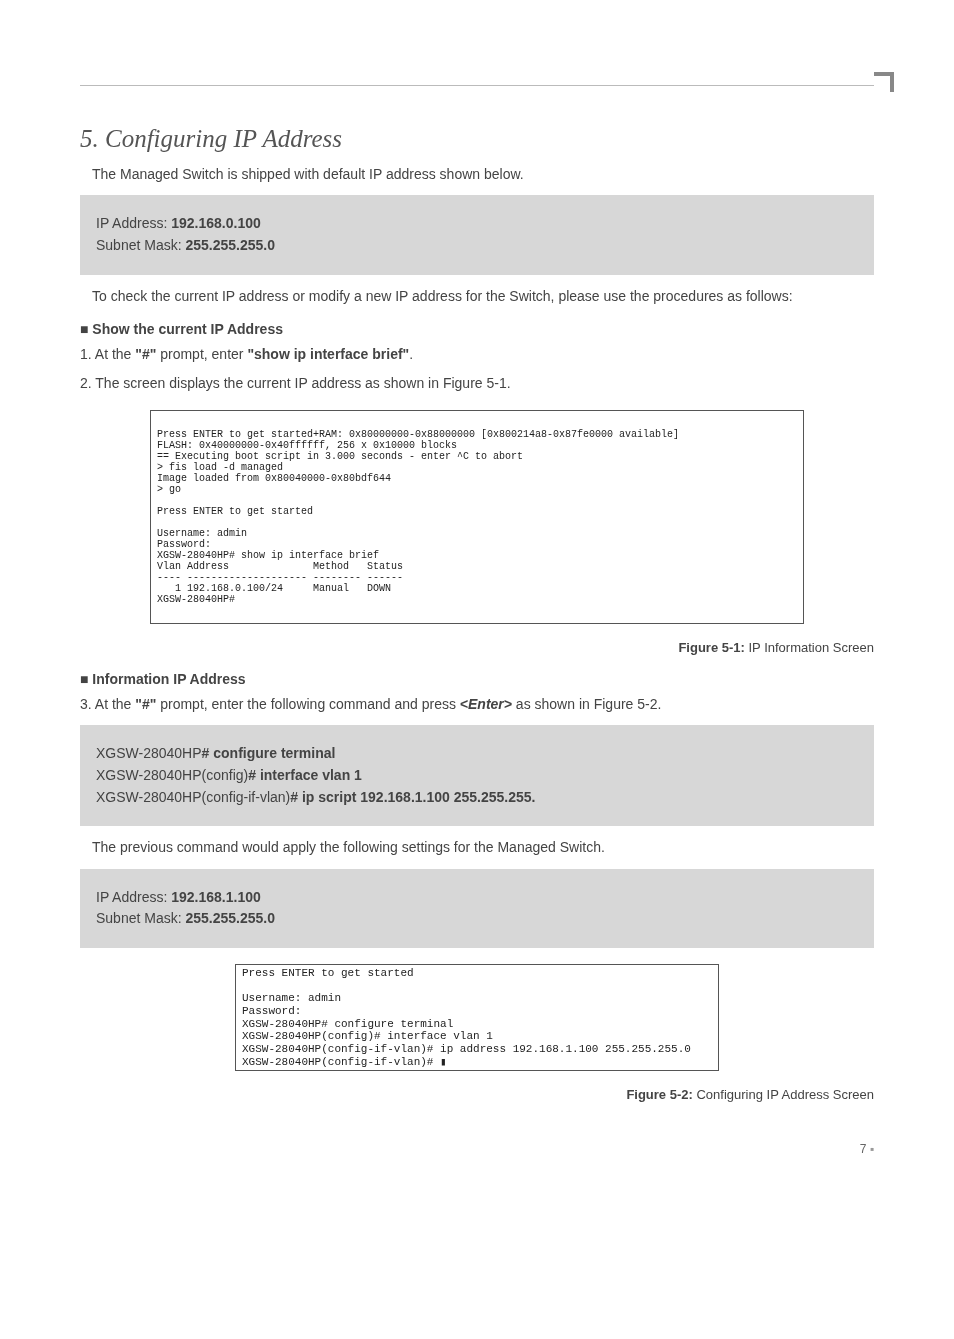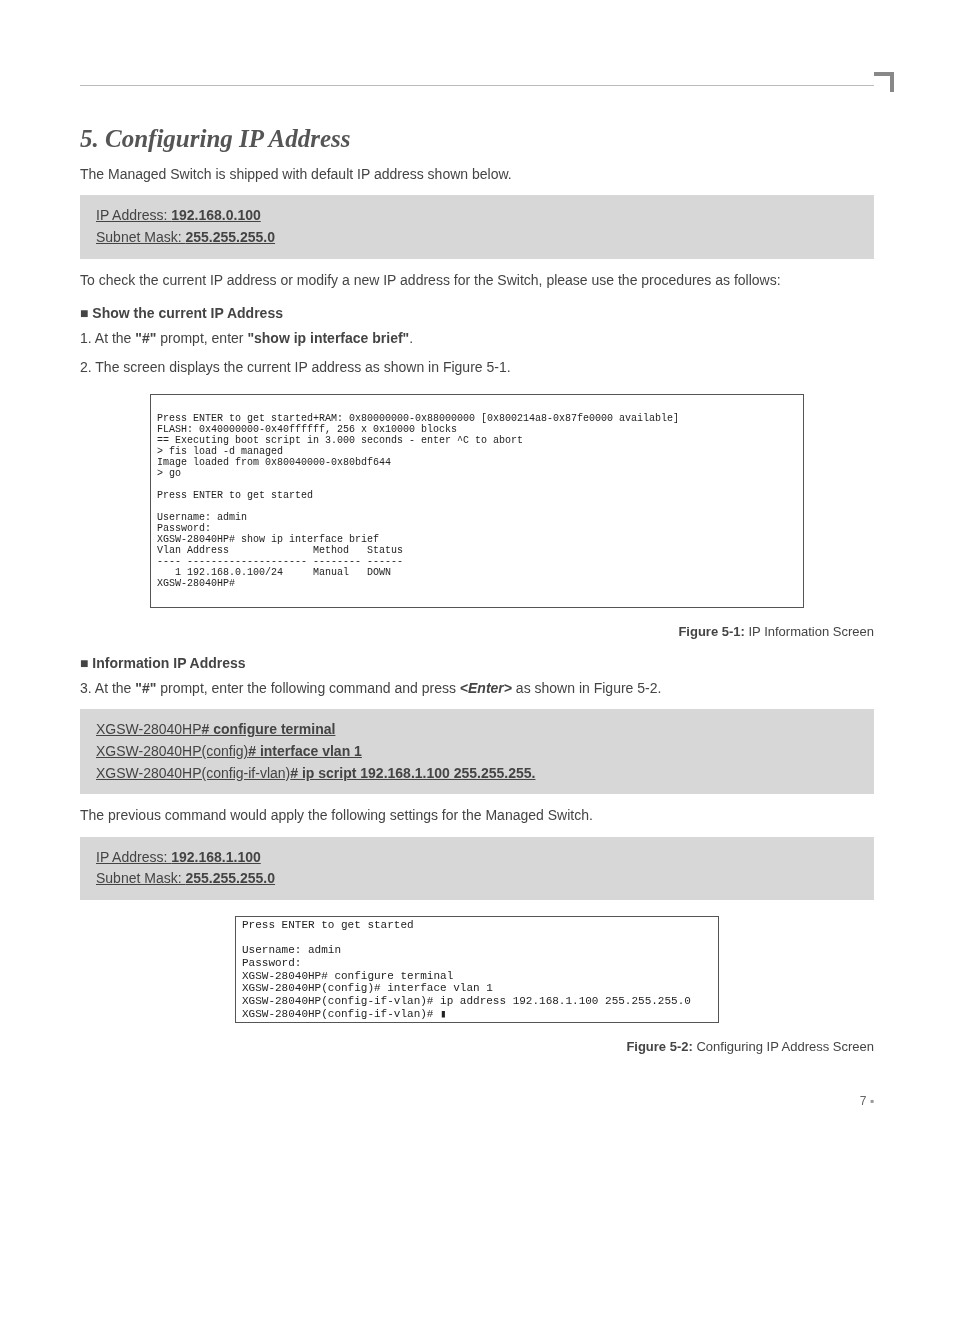--- a/index.html
+++ b/index.html
@@ -34,39 +34,38 @@
   .hr-top {
     position: absolute;
     top: 85px;
     left: 80px;
     right: 80px;
     height: 1px;
     background: #bbb;
   }
   h1 {
     font-style: italic;
-    font-weight: bold;
+    font-weight: normal;
     color: #555;
     font-size: 25px;
     margin: 55px 0 2px 0;
     font-family: Georgia, serif;
   }
   p {
     font-size: 14px;
     line-height: 1.6;
-    margin: 10px 0;
+    margin: 10px 12px;
     text-align: justify;
   }
   .infobox {
     background: #d7d7d7;
-    padding: 10px 16px;
+    padding: 18px 16px;
     margin: 10px 0;
     font-size: 14px;
     line-height: 1.55;
-    text-decoration: underline;
   }
   .subhead {
     font-weight: bold;
     font-size: 14px;
     margin: 14px 0 6px 0;
   }
   .subhead::before {
     content: "■ ";
   }
   ol.steps {

